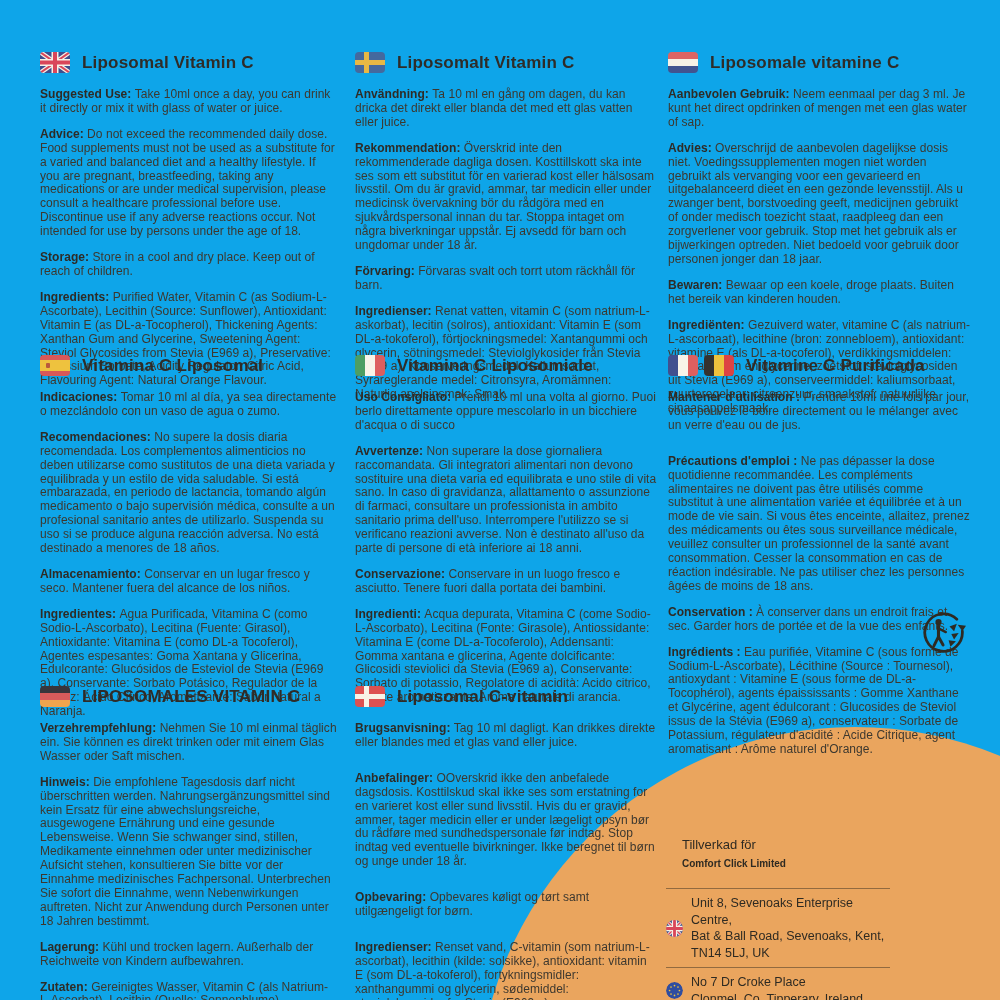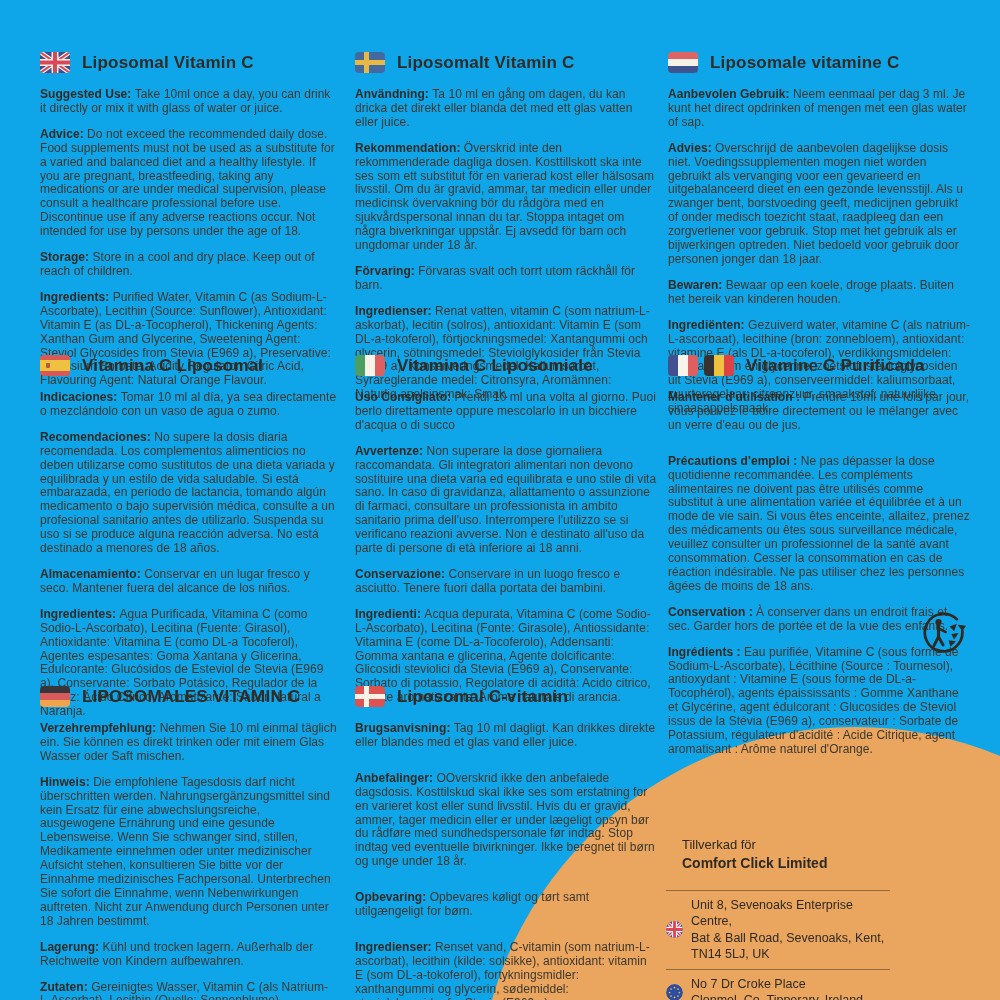--- a/index.html
+++ b/index.html
@@ -43,21 +43,21 @@
   .lbl{font-weight:700;color:#2e2b26;}
 
   
   .triman{position:absolute;left:922px;top:611px;width:44px;height:44px;}
   .triman svg{display:block;width:100%;height:100%;}
 
   
   .mfr{position:absolute;left:666px;top:820px;width:224px;color:#2e2a22;}
   .mfr p{margin:16px;}
   .made-for{font-size:13px;line-height:1.4;}
-  .made-for strong{font-size:14px;}
+  .made-for strong{font-size:10px;}
   .rule{border-top:1px solid rgba(72,58,38,.55);margin:6px 0;}
   .addr{display:flex;align-items:center;gap:8px;font-size:12.5px;line-height:1.32;}
   .roundel{flex:none;width:17px;height:17px;border-radius:50%;overflow:hidden;position:relative;}
   .roundel svg{display:block;width:100%;height:100%;}
   .website{font-size:14.5px;letter-spacing:.2px;margin-top:7px !important;}
   .website strong{font-weight:700;}
 </style>
 </head>
 <body>
 

